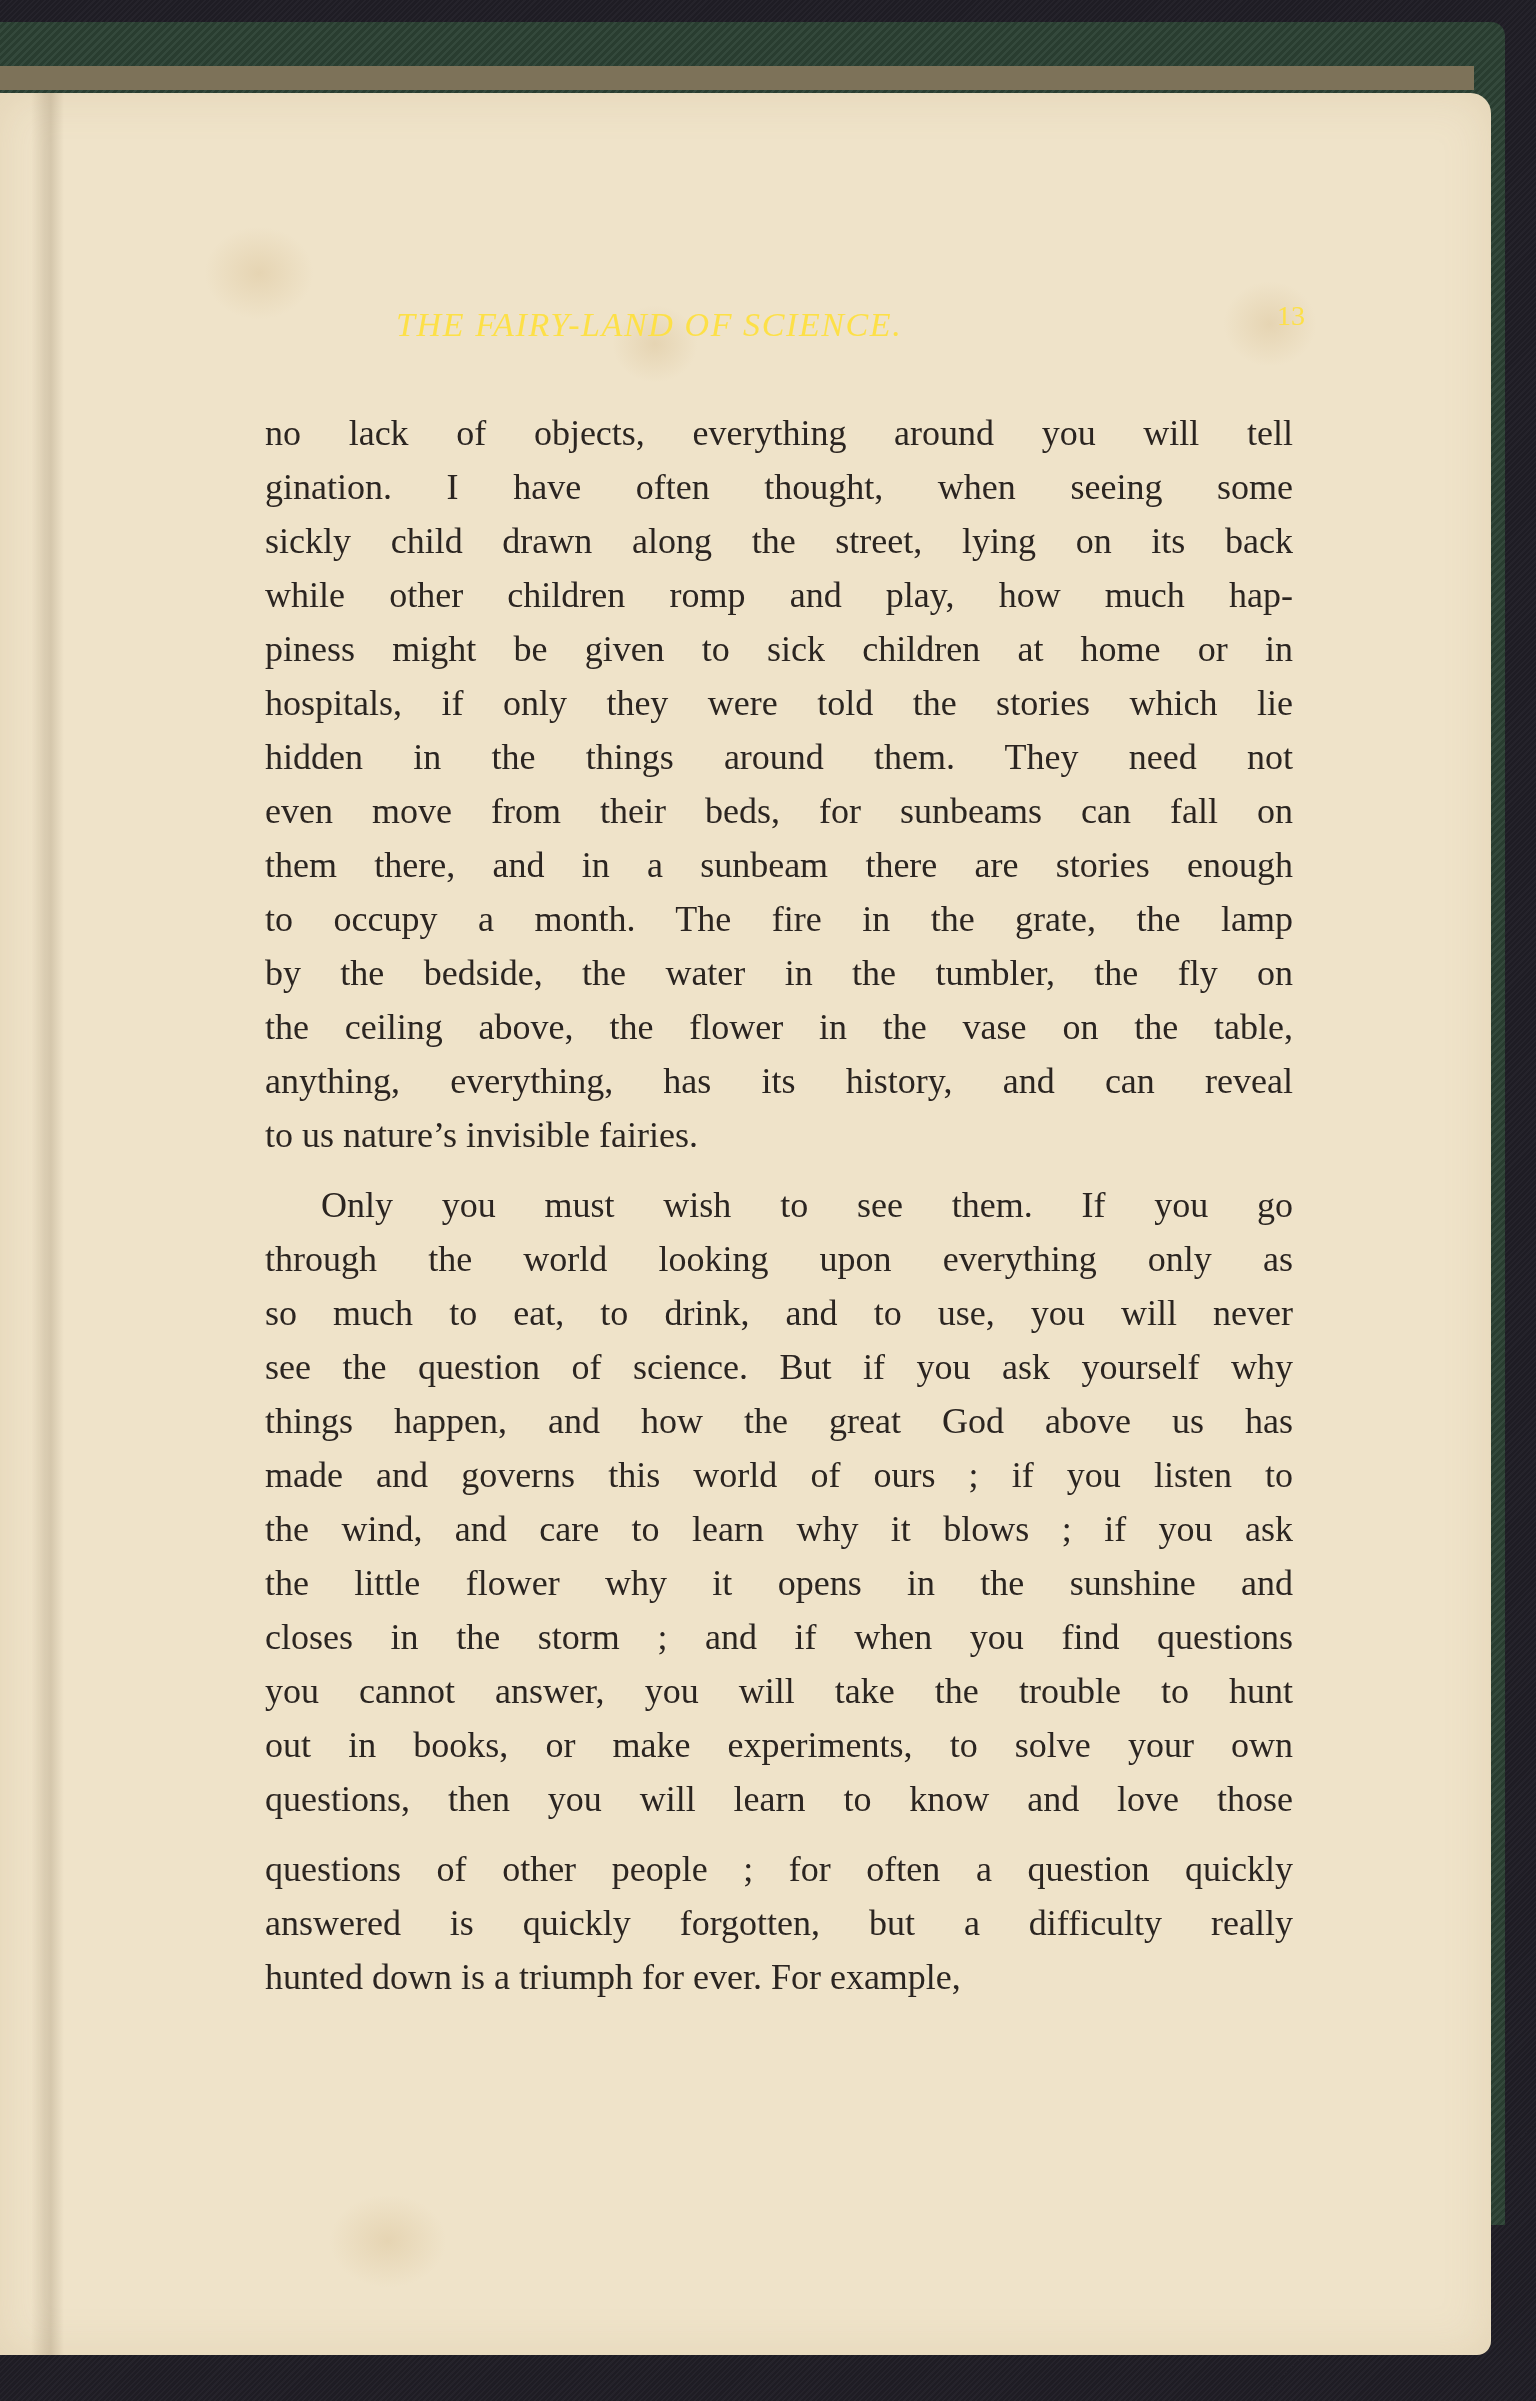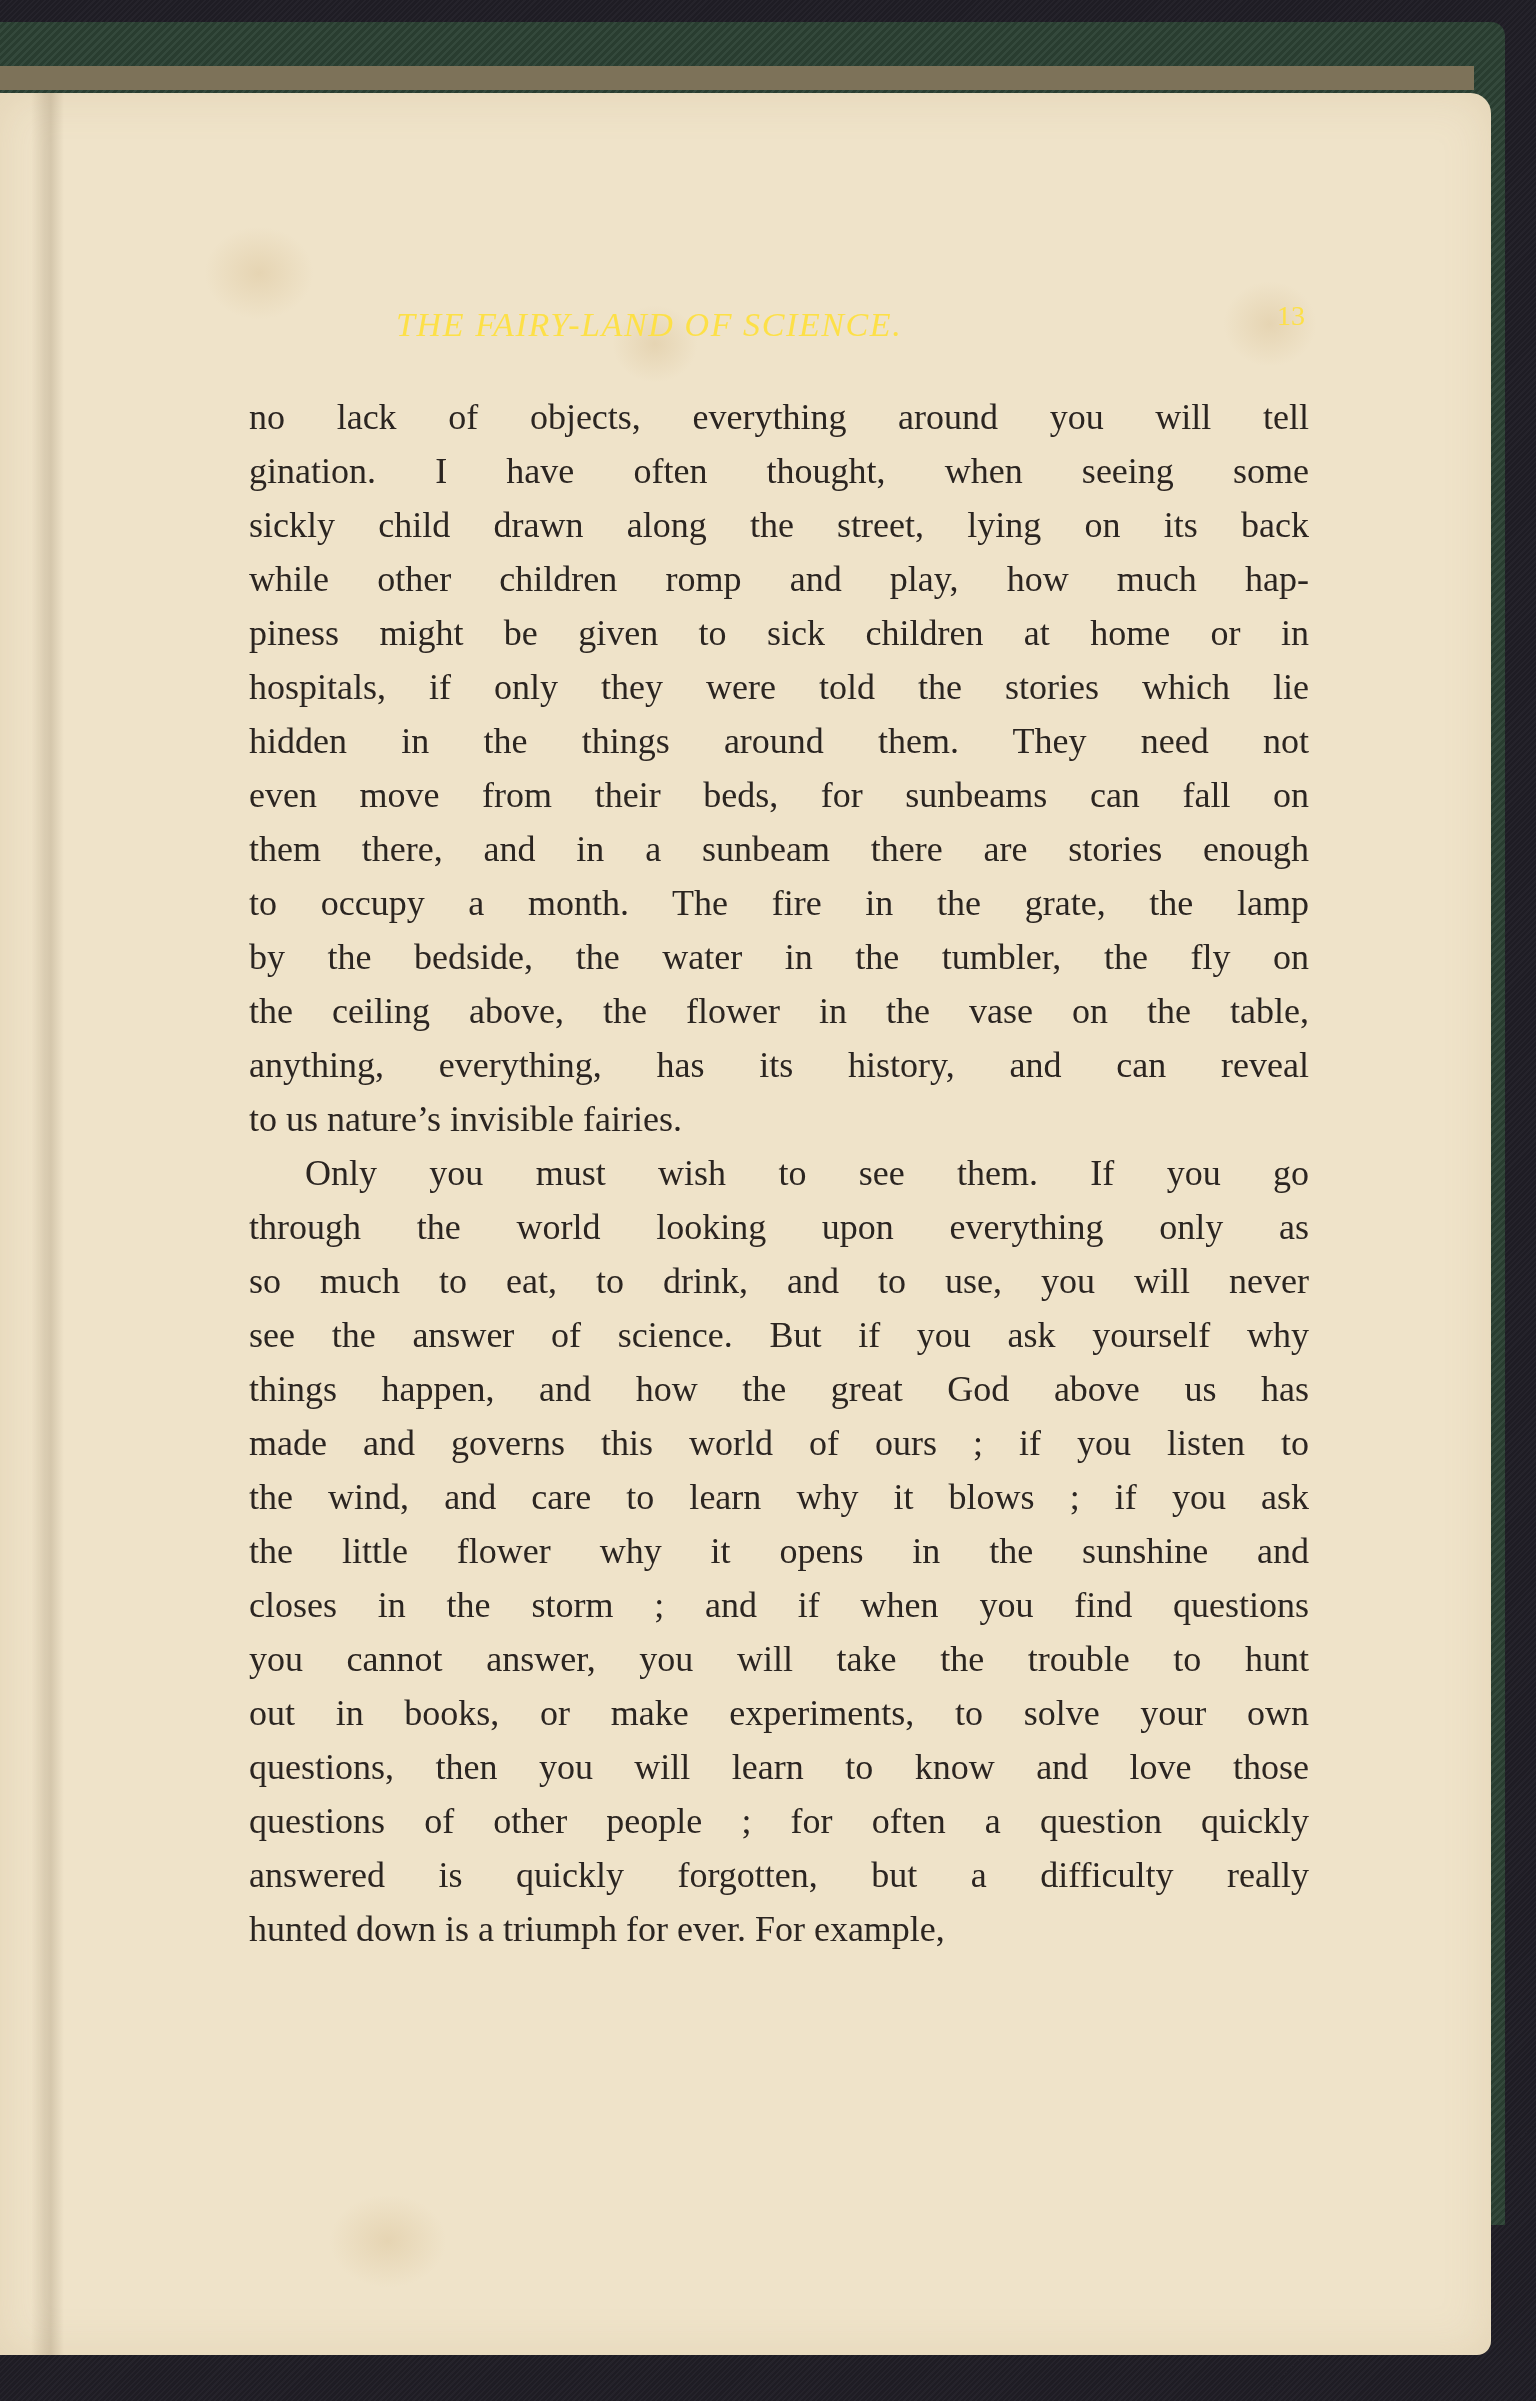--- a/index.html
+++ b/index.html
@@ -79,21 +79,21 @@
   }
   .line {
     height: 54px;
     line-height: 54px;
     white-space: nowrap;
     text-align: justify;
     text-align-last: justify;
   }
   .line.last { text-align-last: left; }
   .line.indent { padding-left: 56px; }
-  .paragraph { margin: 0; }
+  .paragraph { margin: 16px; }
 </style>
 </head>
 <body>
 
 <div class="cloth"></div>
 <div class="binding"></div>
 <div class="page-under"></div>
 
 <div class="page">
   <div class="gutter"></div>
@@ -122,21 +122,21 @@
       <div class="line">to occupy a month. The fire in the grate, the lamp</div>
       <div class="line">by the bedside, the water in the tumbler, the fly on</div>
       <div class="line">the ceiling above, the flower in the vase on the table,</div>
       <div class="line">anything, everything, has its history, and can reveal</div>
       <div class="line last">to us nature’s invisible fairies.</div>
     </div>
     <div class="paragraph">
       <div class="line indent">Only you must wish to see them. If you go</div>
       <div class="line">through the world looking upon everything only as</div>
       <div class="line">so much to eat, to drink, and to use, you will never</div>
-      <div class="line">see the answer of science. But if you ask yourself why</div>
+      <div class="line">see the question of science. But if you ask yourself why</div>
       <div class="line">things happen, and how the great God above us has</div>
       <div class="line">made and governs this world of ours ; if you listen to</div>
       <div class="line">the wind, and care to learn why it blows ; if you ask</div>
       <div class="line">the little flower why it opens in the sunshine and</div>
       <div class="line">closes in the storm ; and if when you find questions</div>
       <div class="line">you cannot answer, you will take the trouble to hunt</div>
       <div class="line">out in books, or make experiments, to solve your own</div>
       <div class="line">questions, then you will learn to know and love those</div>
     </div>
     <div class="paragraph">

